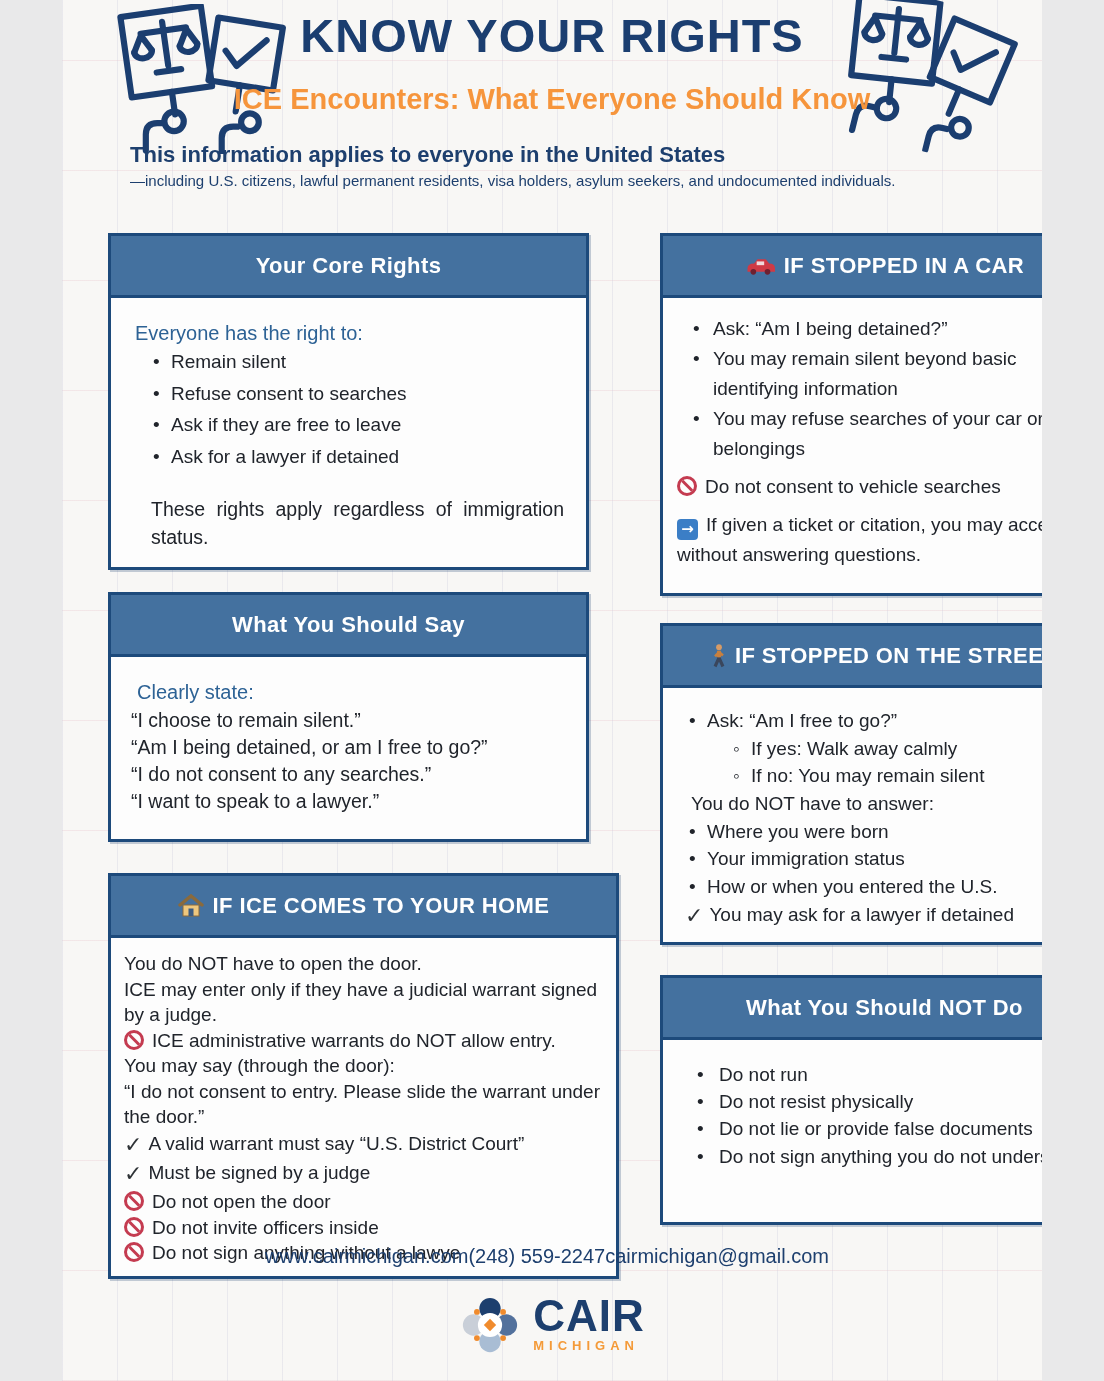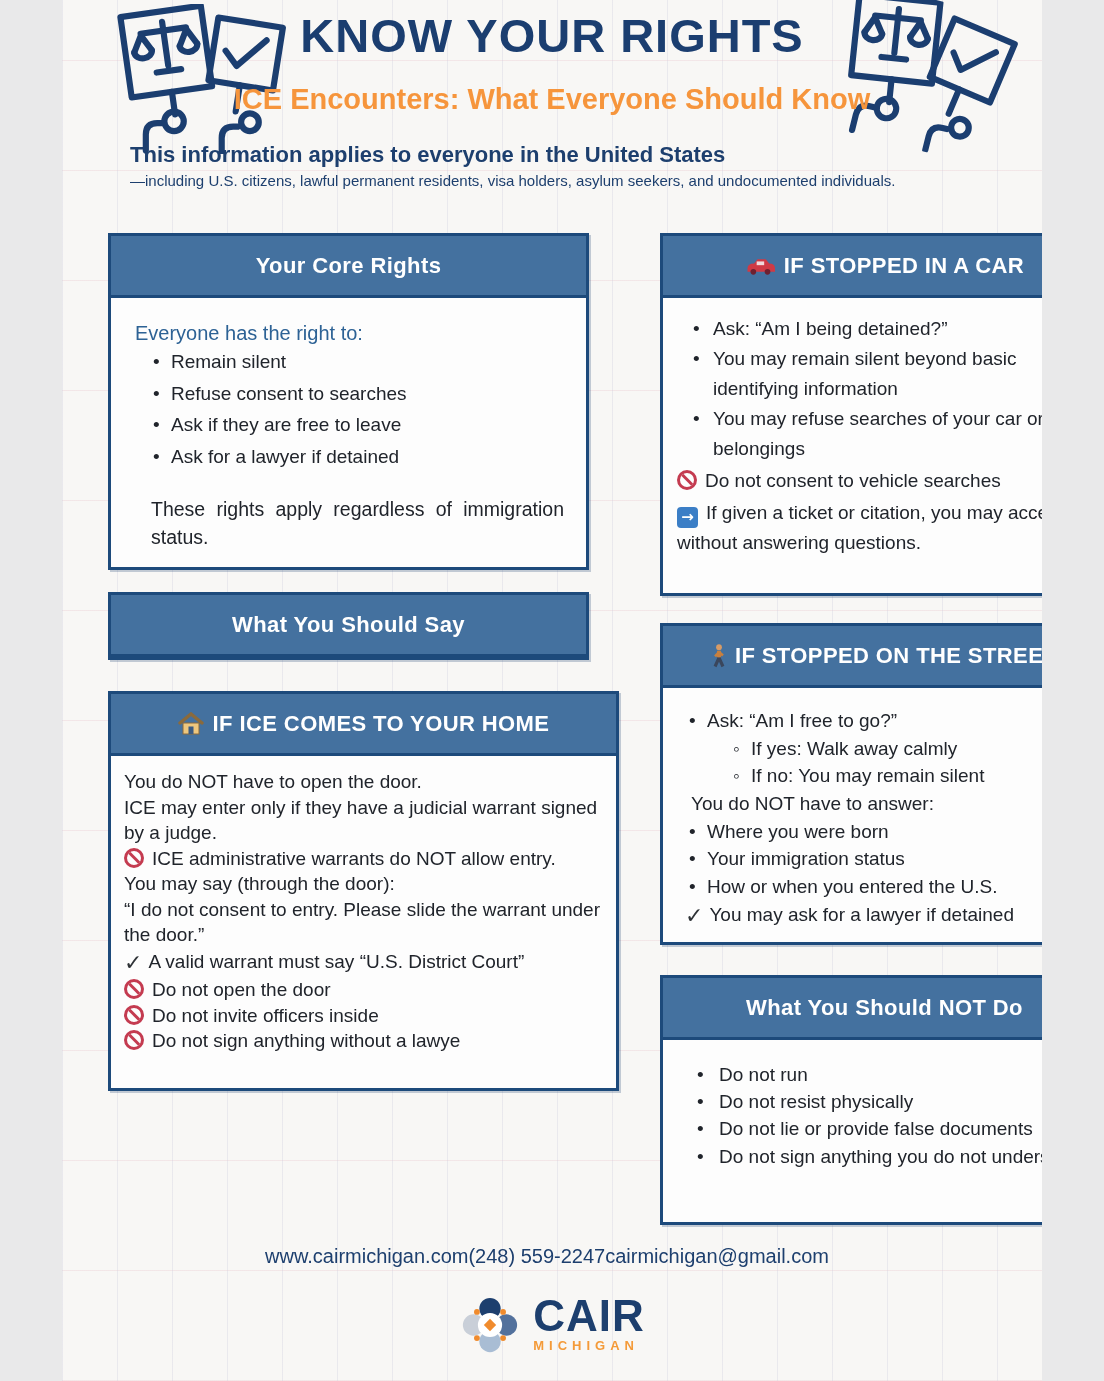--- a/index.html
+++ b/index.html
@@ -52,21 +52,21 @@
   .core-body ul.bullets{ margin-left:8px; margin-top:2px; }
   .core-note{ margin:26px 0 0 18px; line-height:1.4; font-size:19.5px; }
   
   .say-body{ min-height:182px; padding:16px 20px; }
   .say-line{ line-height:1.33; margin-bottom:1px; font-size:19.5px; }
   
   .car-body{ min-height:295px; padding:16px 14px 10px;border-radius:9px; }
   .car-body ul.bullets li{ padding-left:36px; line-height:1.58; margin-bottom:0; }
   .car-body ul.bullets li::before{ left:16px; }
   .icon-line{ line-height:1.55; }
-  .car-body .icon-line{ margin-top:2px; }
+  .car-body .icon-line{ margin-top:8px; }
   
   .street-body{ min-height:250px; padding:14px 14px 10px; }
   .street-body ul.bullets li, .street-body ul.subbullets li{ line-height:1.35; margin-bottom:2px; }
   .street-body ul.subbullets{ margin-left:44px; }
   .street-lead{ margin:1px 0 2px 14px; line-height:1.35; }
   .check-line{ margin-left:8px; line-height:1.4; }
   
   .home-body{ min-height:332px; padding:13px 13px 10px; }
   .home-body .icon-line{ line-height:1.345; }
   
@@ -174,39 +174,49 @@
             <li>Ask for a lawyer if detained</li>
           </ul>
         <p class="core-note justify">These rights apply regardless of immigration status.</p>
       </div>
     </div>
 
     <div class="infobox w-narrow" style="margin-bottom:31px;">
       <div class="box-header">
         <span>What You Should  Say</span>
       </div>
+      <div class="box-body say-body">
+        <div class="lead-blue" style="margin-left:6px;">Clearly state:</div>
+        <div>
+            <div class="say-line">“I choose to remain silent.”</div>
+            <div class="say-line">“Am I being detained, or am I free to go?”</div>
+            <div class="say-line">“I do not consent to any searches.”</div>
+            <div class="say-line">“I want to speak to a lawyer.”</div>
+          </div>
+      </div>
     </div>
 
     <div class="infobox">
       <div class="box-header">
         <svg width="26" height="24" viewBox="0 0 26 24">
           <path d="M2 11 L13 2 L24 11" fill="none" stroke="#8a6a3c" stroke-width="3.4" stroke-linecap="round"></path>
           <rect x="5" y="11" width="16" height="11" fill="#eec77e" stroke="#8a6a3c"></rect>
           <rect x="10.5" y="14.5" width="5" height="7.5" fill="#3b5b82"></rect>
         </svg>
         <span>IF ICE COMES TO YOUR HOME</span>
       </div>
       <div class="box-body home-body">
         <div>
             <div class="icon-line"><span>You do NOT have to open the door.</span></div>
             <div class="icon-line"><span>ICE may enter only if they have a judicial warrant signed by a judge.</span></div>
             <div class="icon-line"><span class="inline-icon no-entry-icon"></span><span>ICE administrative warrants do NOT allow entry.</span></div>
             <div class="icon-line"><span>You may say (through the door):</span></div>
             <div class="icon-line"><span>“I do not consent to entry. Please slide the warrant under the door.”</span></div>
             <div class="icon-line"><span class="check-icon">✓</span><span>A valid warrant must say “U.S. District Court”</span></div>
+            <div class="icon-line"><span class="check-icon">✓</span><span>Must be signed by a judge</span></div>
             <div class="icon-line"><span class="inline-icon no-entry-icon"></span><span>Do not open the door</span></div>
             <div class="icon-line"><span class="inline-icon no-entry-icon"></span><span>Do not invite officers inside</span></div>
             <div class="icon-line"><span class="inline-icon no-entry-icon"></span><span>Do not sign anything without a lawye</span></div>
           </div>
       </div>
     </div>
   </div>
 
   <div class="col col-right">
 

